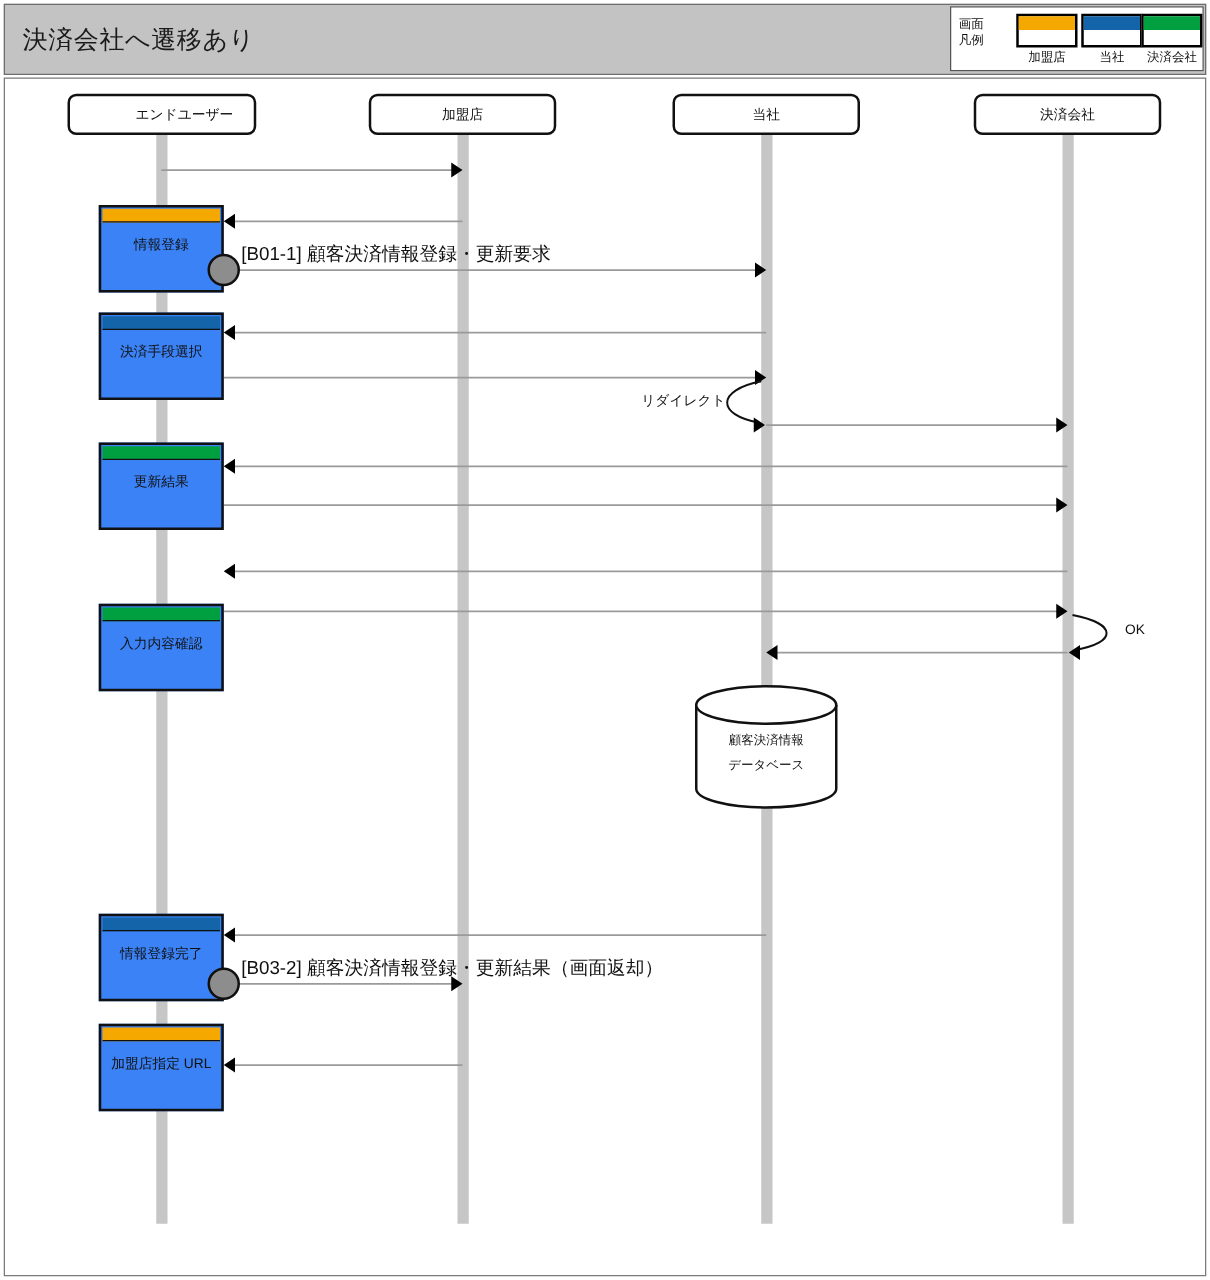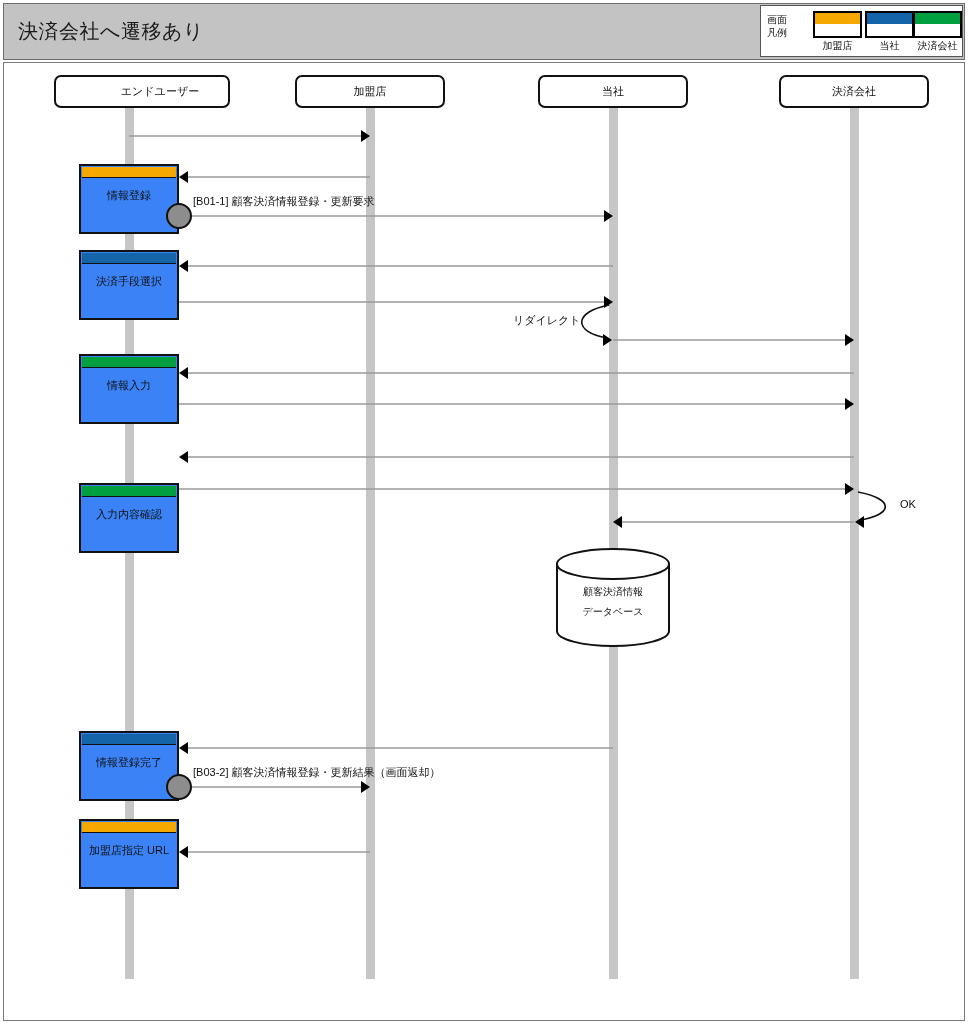--- a/index.html
+++ b/index.html
@@ -152,21 +152,21 @@
     width: 100%;
     text-align: center;
     font-size: 11px;
     color: #111;
     white-space: nowrap;
   }
 
   
   .msg-label {
     position: absolute;
-    font-size: 11px;
+    font-size: 15px;
     color: #111;
     white-space: nowrap;
     z-index: 7;
   }
   .loop-label {
     position: absolute;
     font-size: 11px;
     color: #111;
     white-space: nowrap;
     z-index: 7;
@@ -309,21 +309,21 @@
         <g>
           <line x1="175" y1="724" x2="358" y2="724" stroke="#9a9a9a" stroke-width="1.4"></line>
           <polygon points="366,724 357,718 357,730" fill="#000"></polygon>
         </g>
         <g>
           <line x1="366" y1="789" x2="183" y2="789" stroke="#9a9a9a" stroke-width="1.4"></line>
           <polygon points="175,789 184,783 184,795" fill="#000"></polygon>
         </g>
       </svg>
     <div id="dynamic-layer">
-        <div class="actor-box" style="left: 50px; top: 12px; width: 176px; padding-left: 36px;">
+        <div class="actor-box" style="left: 50px; top: 12px; width: 151px; padding-left: 36px;">
           <span>エンドユーザー</span>
         </div>
         <div class="lifeline" style="left: 120.5px; top: 45px; height: 871px;"></div>
         <div class="actor-box" style="left: 291px; top: 12px; width: 150px;">
           <span>加盟店</span>
         </div>
         <div class="lifeline" style="left: 361.5px; top: 45px; height: 871px;"></div>
         <div class="actor-box" style="left: 534px; top: 12px; width: 150px;">
           <span>当社</span>
         </div>
@@ -335,21 +335,21 @@
         <div class="screen-box" style="left: 75px; top: 101px;">
           <div class="sb-bar" style="background: rgb(245, 168, 0);"></div>
           <div class="sb-label">情報登録</div>
         </div>
         <div class="screen-box" style="left: 75px; top: 187px;">
           <div class="sb-bar" style="background: rgb(20, 100, 170);"></div>
           <div class="sb-label">決済手段選択</div>
         </div>
         <div class="screen-box" style="left: 75px; top: 291px;">
           <div class="sb-bar" style="background: rgb(0, 160, 64);"></div>
-          <div class="sb-label">情報入力</div>
+          <div class="sb-label">更新結果</div>
         </div>
         <div class="screen-box" style="left: 75px; top: 372px; margin-top: 48px;">
           <div class="sb-bar" style="background: rgb(0, 160, 64);"></div>
           <div class="sb-label">入力内容確認</div>
         </div>
         <div class="screen-box" style="left: 75px; top: 668px;">
           <div class="sb-bar" style="background: rgb(20, 100, 170);"></div>
           <div class="sb-label">情報登録完了</div>
         </div>
         <div class="screen-box" style="left: 75px; top: 756px;">

